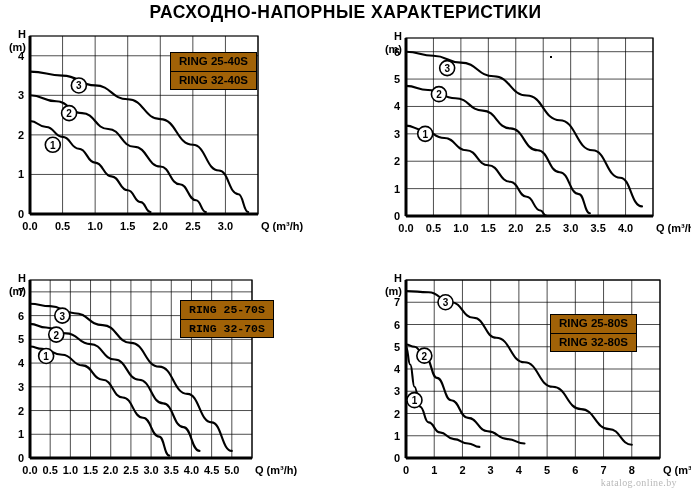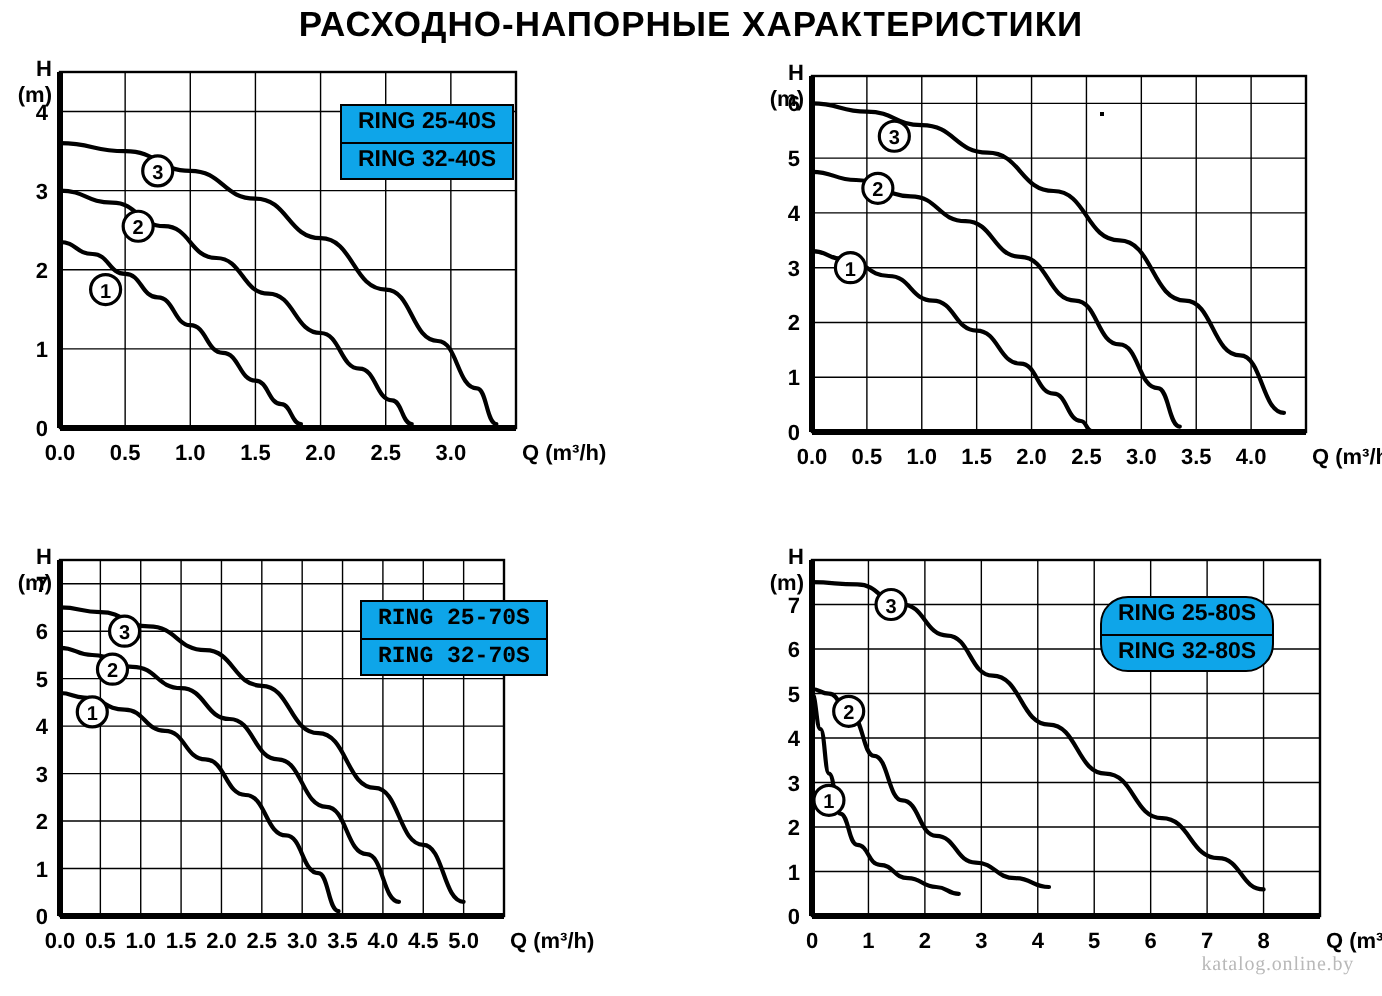--- a/index.html
+++ b/index.html
@@ -28,21 +28,21 @@
     padding-top: 2px;
     white-space: nowrap;
   }
   .chart-panel {
     position: absolute;
   }
   .chart-svg { display: block; }
   .legend-box {
     position: absolute;
     border: 1.6px solid #000;
-    background: #0ea5e9;
+    background: #a16207;
     font-size: 11.5px;
     font-weight: bold;
     line-height: 1;
     padding: 0;
   }
   .legend-row {
     padding: 3px 8px 3px 8px;
     white-space: nowrap;
   }
   .legend-row.top { border-bottom: 1.6px solid #000; }
@@ -278,20 +278,20 @@
         <path d="M 38.0 74.8 C 40.1 74.8 40.1 92.5 42.2 92.5 C 44.4 92.5 44.4 114.8 46.5 114.8 C 49.3 114.8 49.3 134.8 52.1 134.8 C 56.3 134.8 56.3 150.4 60.6 150.4 C 66.2 150.4 66.2 160.4 71.9 160.4 C 78.9 160.4 78.9 167.1 86.0 167.1 C 93.0 167.1 93.0 171.5 100.1 171.5 C 105.7 171.5 105.7 174.9 111.4 174.9" fill="none" stroke="#000" stroke-width="2.1" stroke-linecap="round" stroke-linejoin="round"></path>
         <path d="M 38.0 72.5 C 42.2 72.5 42.2 74.8 46.5 74.8 C 52.1 74.8 52.1 85.9 57.8 85.9 C 63.4 85.9 63.4 105.9 69.0 105.9 C 76.1 105.9 76.1 128.2 83.2 128.2 C 91.6 128.2 91.6 145.9 100.1 145.9 C 110.0 145.9 110.0 159.3 119.8 159.3 C 129.7 159.3 129.7 167.1 139.6 167.1 C 148.1 167.1 148.1 171.5 156.5 171.5" fill="none" stroke="#000" stroke-width="2.1" stroke-linecap="round" stroke-linejoin="round"></path>
         <path d="M 38.0 19.1 C 49.3 19.1 49.3 20.2 60.6 20.2 C 71.9 20.2 71.9 30.3 83.2 30.3 C 94.4 30.3 94.4 45.8 105.7 45.8 C 117.0 45.8 117.0 65.8 128.3 65.8 C 142.4 65.8 142.4 90.3 156.5 90.3 C 170.6 90.3 170.6 114.8 184.8 114.8 C 198.9 114.8 198.9 137.1 213.0 137.1 C 227.1 137.1 227.1 157.1 241.2 157.1 C 252.5 157.1 252.5 172.7 263.8 172.7" fill="none" stroke="#000" stroke-width="2.1" stroke-linecap="round" stroke-linejoin="round"></path>
         <circle cx="46.46666666666667" cy="128.15" r="7.5" fill="#fff" stroke="#000" stroke-width="1.6"></circle>
         <text x="46.46666666666667" y="132.15" text-anchor="middle" font-family="&quot;Liberation Sans&quot;, sans-serif" font-size="10" font-weight="bold" fill="#000">1</text>
         <circle cx="56.34444444444445" cy="83.65" r="7.5" fill="#fff" stroke="#000" stroke-width="1.6"></circle>
         <text x="56.34444444444445" y="87.65" text-anchor="middle" font-family="&quot;Liberation Sans&quot;, sans-serif" font-size="10" font-weight="bold" fill="#000">2</text>
         <circle cx="77.51111111111112" cy="30.25" r="7.5" fill="#fff" stroke="#000" stroke-width="1.6"></circle>
         <text x="77.51111111111112" y="34.25" text-anchor="middle" font-family="&quot;Liberation Sans&quot;, sans-serif" font-size="10" font-weight="bold" fill="#000">3</text>
       </svg>
-    <div class="legend-box" style="left:182px; top:26px;border-radius:14px;">
+    <div class="legend-box" style="left:182px; top:42px;">
       <div class="legend-row top">RING 25-80S</div>
       <div class="legend-row">RING 32-80S</div>
     </div>
   </div>
 
   <div class="watermark">katalog.online.by</div>
 </div>
 
 </body></html>

